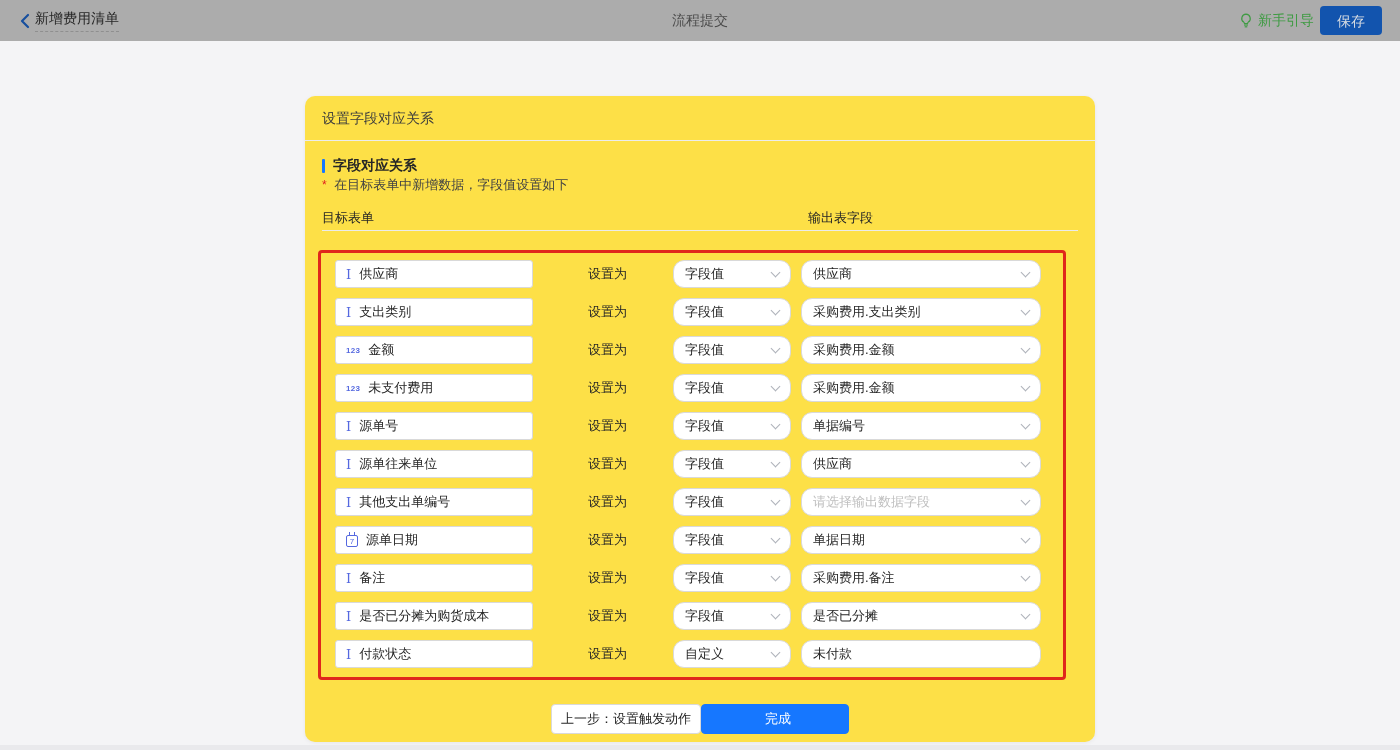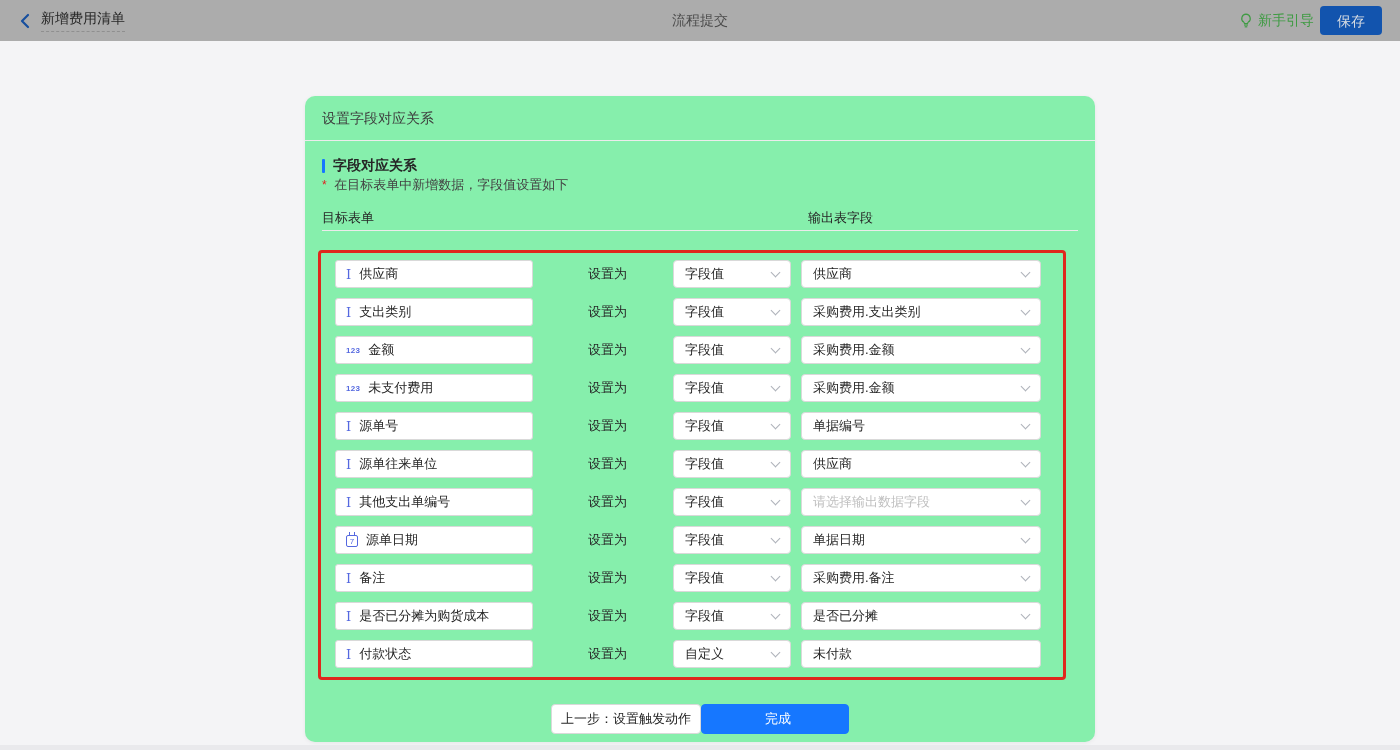--- a/index.html
+++ b/index.html
@@ -25,21 +25,21 @@
     width:1400px;height:755px;position:relative;overflow:hidden;
     font-family:"Liberation Sans","DejaVu Sans",sans-serif;
     background:#fff;color:var(--text-main);
   }
   
   .topbar{
     position:absolute;top:0;left:0;width:1400px;height:41px;
     background:var(--topbar-bg);
     display:flex;align-items:center;padding:0 18px;
   }
-  .topbar-left{display:flex;align-items:center;gap:8px;}
+  .topbar-left{display:flex;align-items:center;gap:2px;}
   .back-btn{display:flex;align-items:center;cursor:pointer;}
   .topbar-title{
     font-size:14px;color:var(--topbar-text);
     border-bottom:1px dashed #8f8f8f;padding-bottom:3px;
   }
   .topbar-center{
     position:absolute;left:0;right:0;text-align:center;
     font-size:14px;color:var(--topbar-center);pointer-events:none;
   }
   .topbar-right{margin-left:auto;display:flex;align-items:center;gap:6px;z-index:1;}
@@ -57,21 +57,21 @@
   }
   .modal-title{font-size:16px;font-weight:500;color:var(--text-main);}
   .close-x{
     position:absolute;right:24px;top:50%;transform:translateY(-50%);
     font-size:19px;color:#595959;cursor:pointer;line-height:1;
   }
   .bottom-strip{position:absolute;left:0;bottom:0;width:1400px;height:5px;background:#e9e9ec;}
   
   .card{
     position:absolute;left:305px;top:55px;width:790px;height:646px;
-    background:#86efac;border-radius:10px;
+    background:#fde047;border-radius:10px;
     box-shadow:0 1px 4px rgba(0,0,0,0.06);
     overflow:hidden;
   }
   .card-header{
     height:45px;line-height:45px;padding-left:17px;
     font-size:14px;color:#3d3d3d;border-bottom:1px solid var(--divider);
   }
   .section-title{display:flex;align-items:center;margin:16px 17px 0;}
   .blue-bar{width:3px;height:14px;background:var(--accent);margin-right:8px;border-radius:1px;}
   .section-title span{font-size:14px;font-weight:bold;color:var(--text-main);}
@@ -100,21 +100,21 @@
     width:12px;height:12px;border:1px solid var(--icon-blue);border-radius:2px;
     font-size:8px;position:relative;margin-top:2px;
   }
   .icon-date::before,.icon-date::after{
     content:"";position:absolute;top:-4px;width:1px;height:3px;background:var(--icon-blue);
   }
   .icon-date::before{left:2px;}
   .icon-date::after{right:2px;}
   .set-label{width:42px;margin-left:55px;font-size:13px;color:var(--text-main);}
   .select-box{
-    height:28px;border:1px solid var(--border-gray);border-radius:4px;background:#fff;
+    height:28px;border:1px solid var(--border-gray);border-radius:11px;background:#fff;
     display:flex;align-items:center;justify-content:space-between;
     padding:0 11px;font-size:13px;color:var(--text-main);cursor:pointer;
   }
   .mode-select{width:118px;margin-left:43px;}
   .value-select{width:240px;margin-left:10px;}
   .chev{
     width:7px;height:7px;border-right:1.4px solid #aeb2ba;border-bottom:1.4px solid #aeb2ba;
     transform:rotate(45deg);margin-top:-4px;flex:none;
   }
   .placeholder{color:var(--text-placeholder);}

